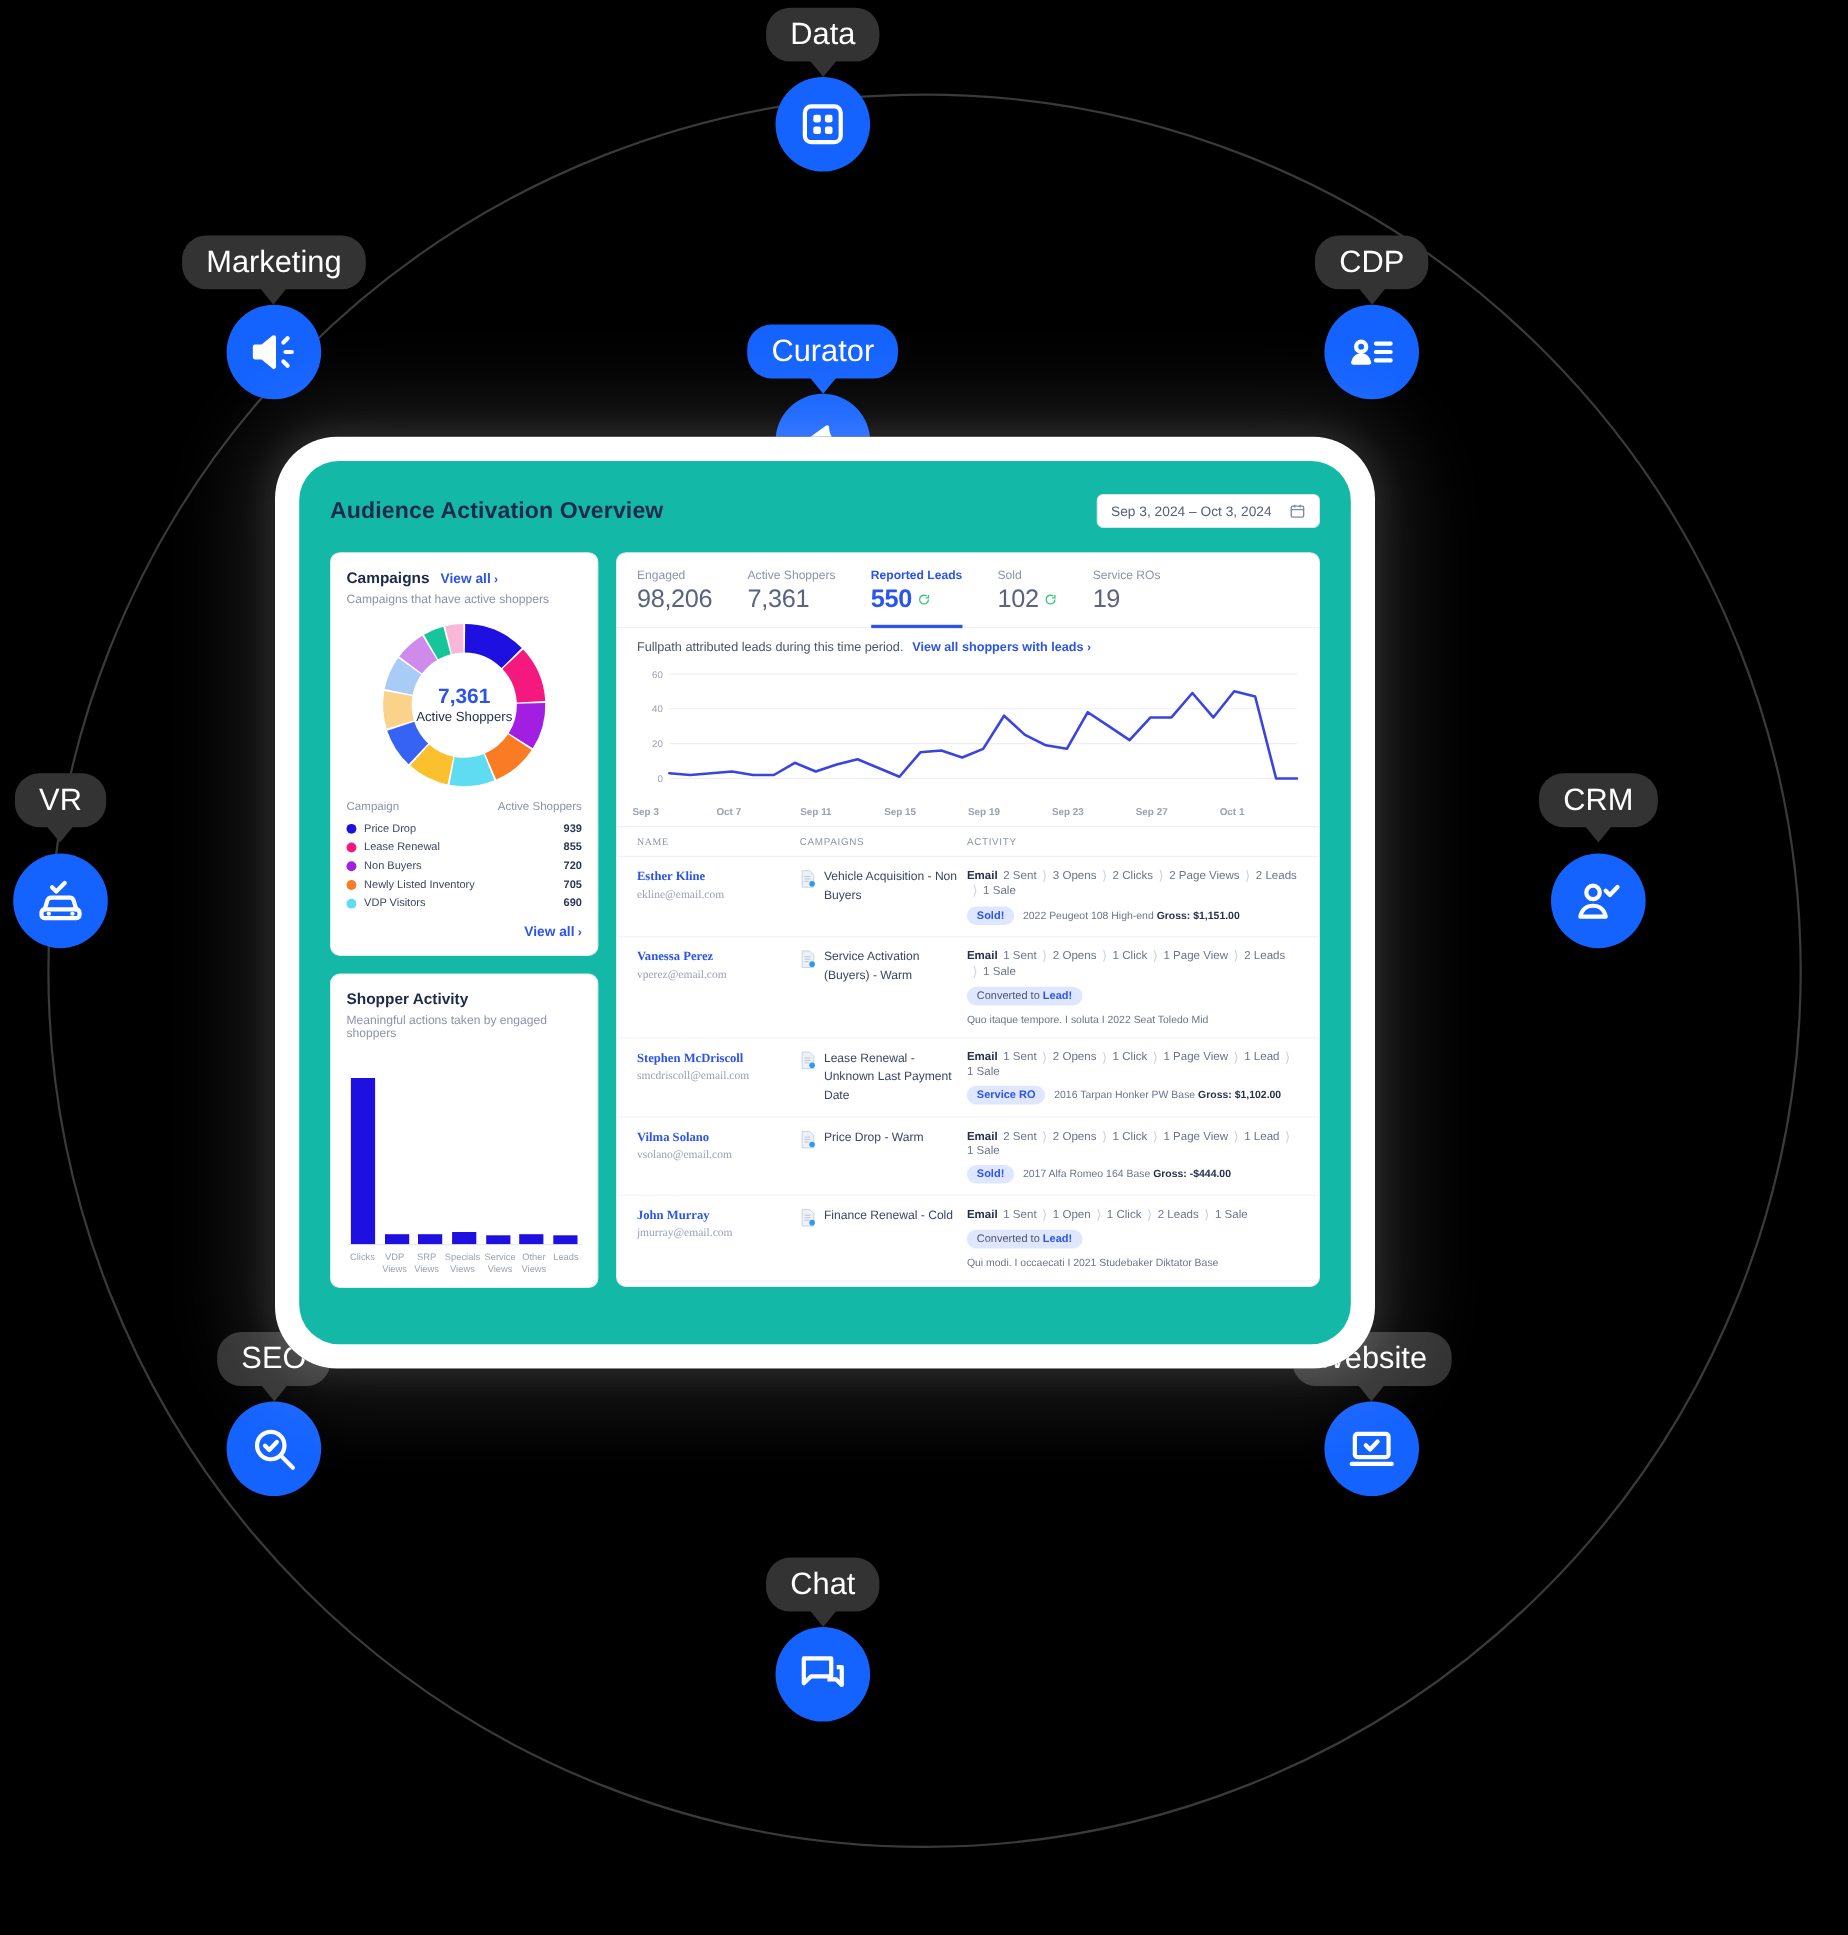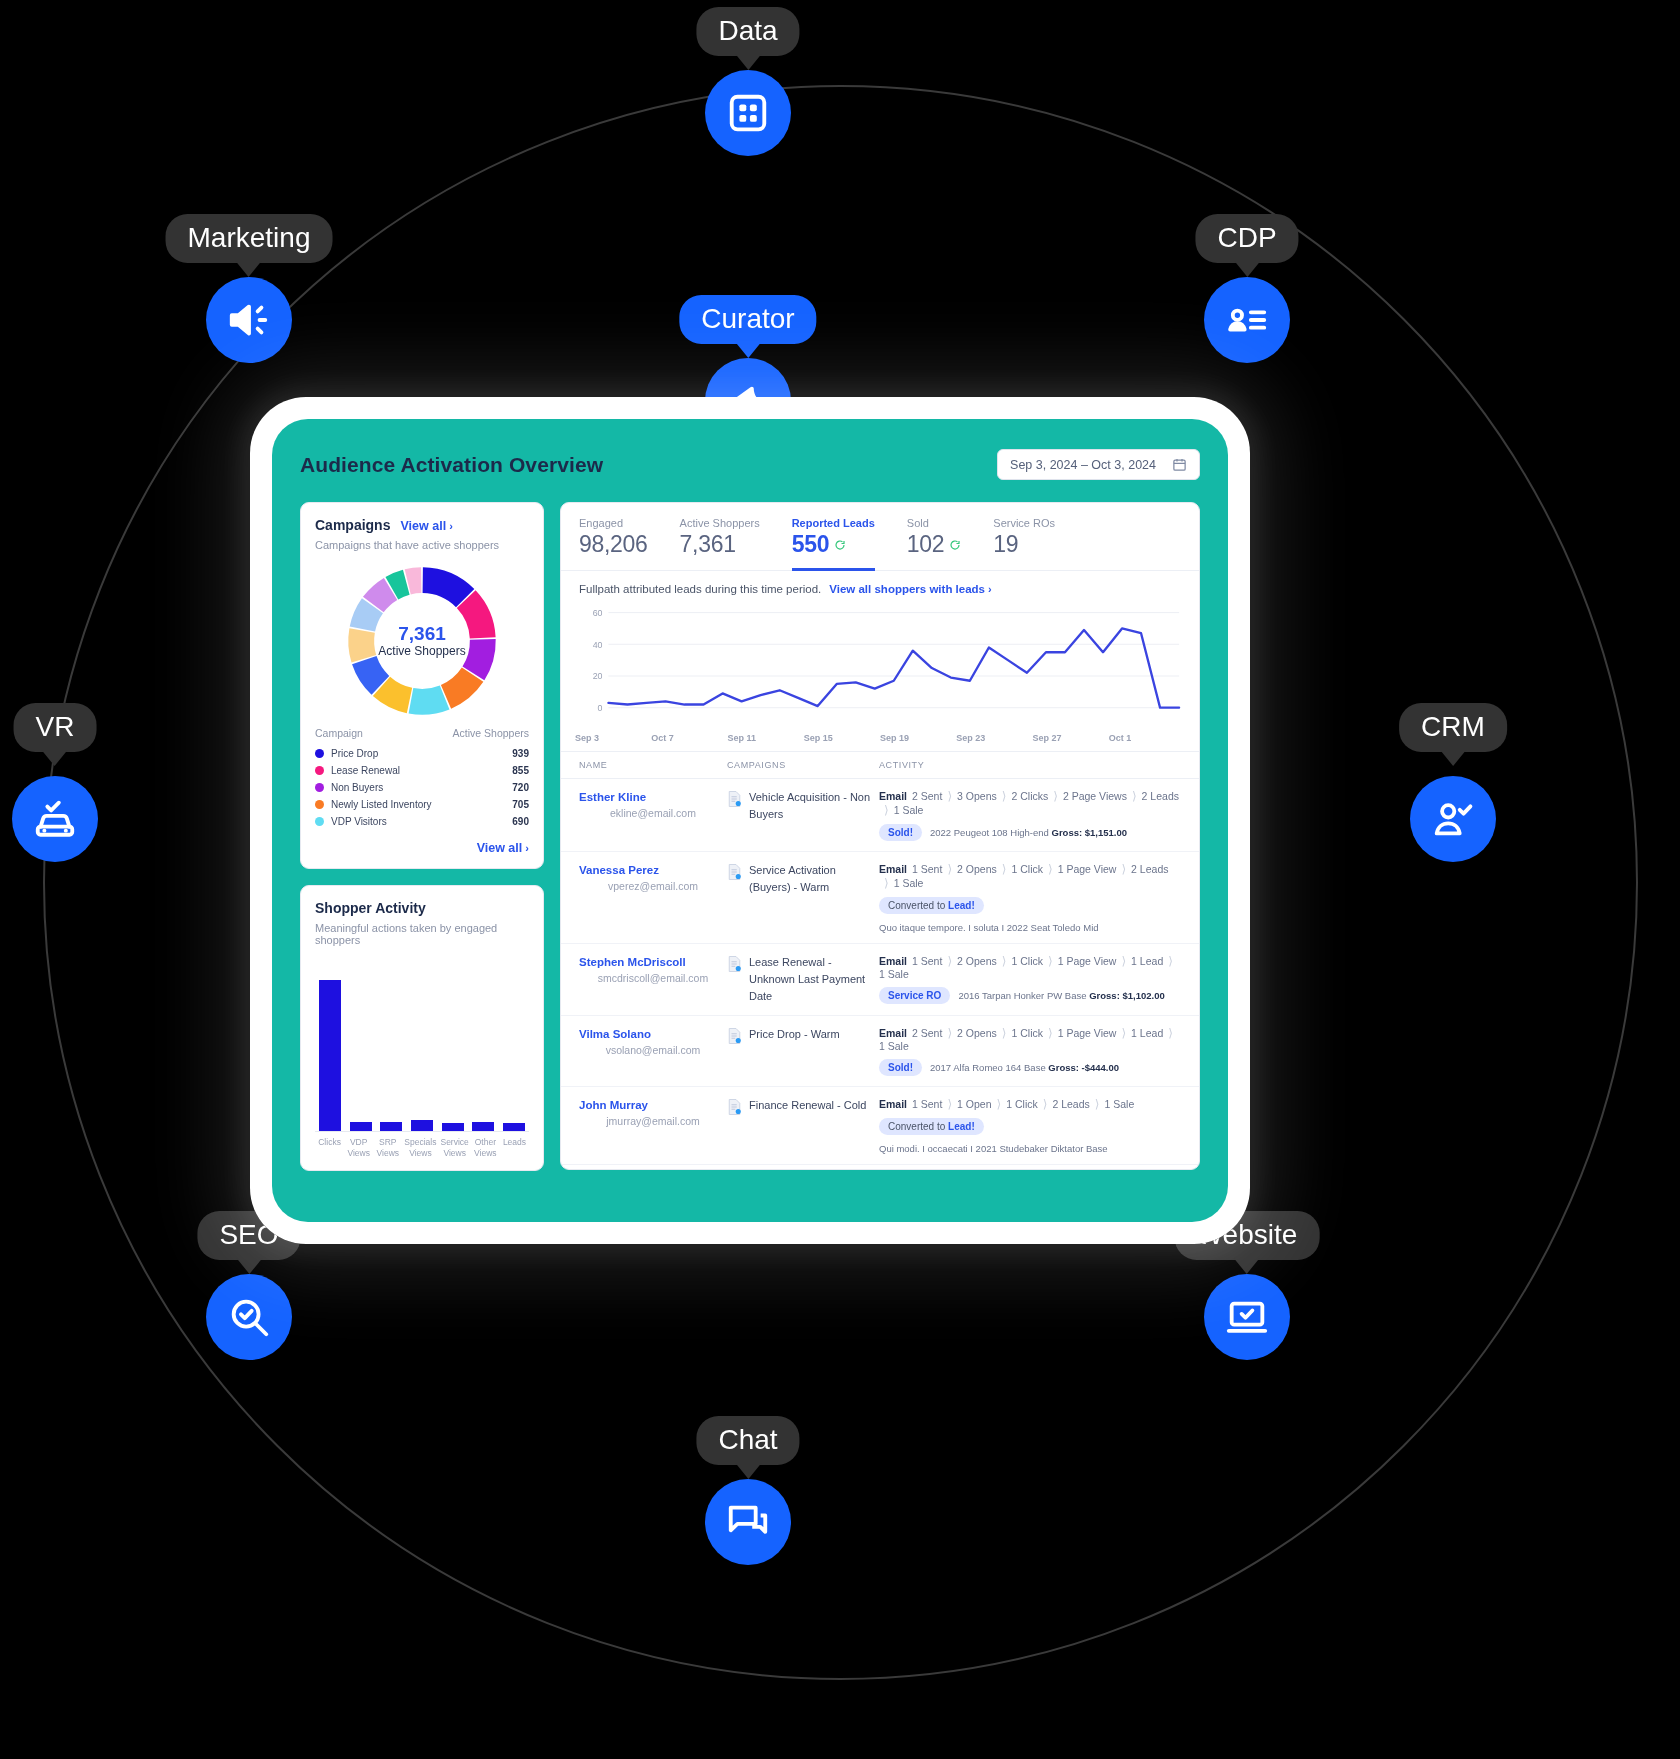--- a/index.html
+++ b/index.html
@@ -177,30 +177,30 @@
   .linechart svg { width: 100%; height: 100%; display: block; }
   .xaxis { display: flex; padding: 2px 14px 8px 14px; }
   .xtick { font-size: 9px; color: #9aa1b4; flex: 1; font-weight: bold; }
 
   
   .tbl { border-top: 1px solid #eceff5; flex: 1; display: flex; flex-direction: column; }
   .tbl-head {
     display: flex; padding: 8px 18px; font-size: 9px; color: #8b93a7;
     letter-spacing: .6px; border-bottom: 1px solid #eceff5;
   }
-  .c-name { width: 148px; flex: none; }
+  .c-name { width: 148px; flex: none; font-family: Liberation Serif, serif; }
   .c-camp { width: 152px; flex: none; }
   .c-act  { flex: 1; }
 
   .tbl-row {
     display: flex; padding: 10px 18px; border-bottom: 1px solid #f0f2f7;
     align-items: flex-start;
   }
   .p-name { font-size: 11.5px; color: #2b54eb; font-weight: bold; line-height: 1.45; }
-  .p-mail { font-size: 10.5px; color: #9aa1b4; line-height: 1.5; text-align: center; }
+  .p-mail { font-size: 10.5px; color: #9aa1b4; line-height: 1.5; }
   .camp-cell { display: flex; align-items: flex-start; gap: 7px; }
   .doc-ico { width: 15px; height: 18px; flex: none; margin-top: 1px; }
   .camp-txt { font-size: 11px; color: #3c4660; line-height: 1.55; }
 
   .act-line { display: flex; align-items: center; flex-wrap: wrap; font-size: 10.5px; color: #6b748c; }
   .act-line b { color: #24304d; font-size: 10.5px; margin-right: 5px; }
   .act-sep { color: #ccd2de; margin: 0 5px; font-size: 12px; }
   .badge-line { margin-top: 7px; display: flex; align-items: center; gap: 8px; flex-wrap: wrap; }
   .badge {
     background: #dfe6ff; color: #2b54eb; border-radius: 11px;

